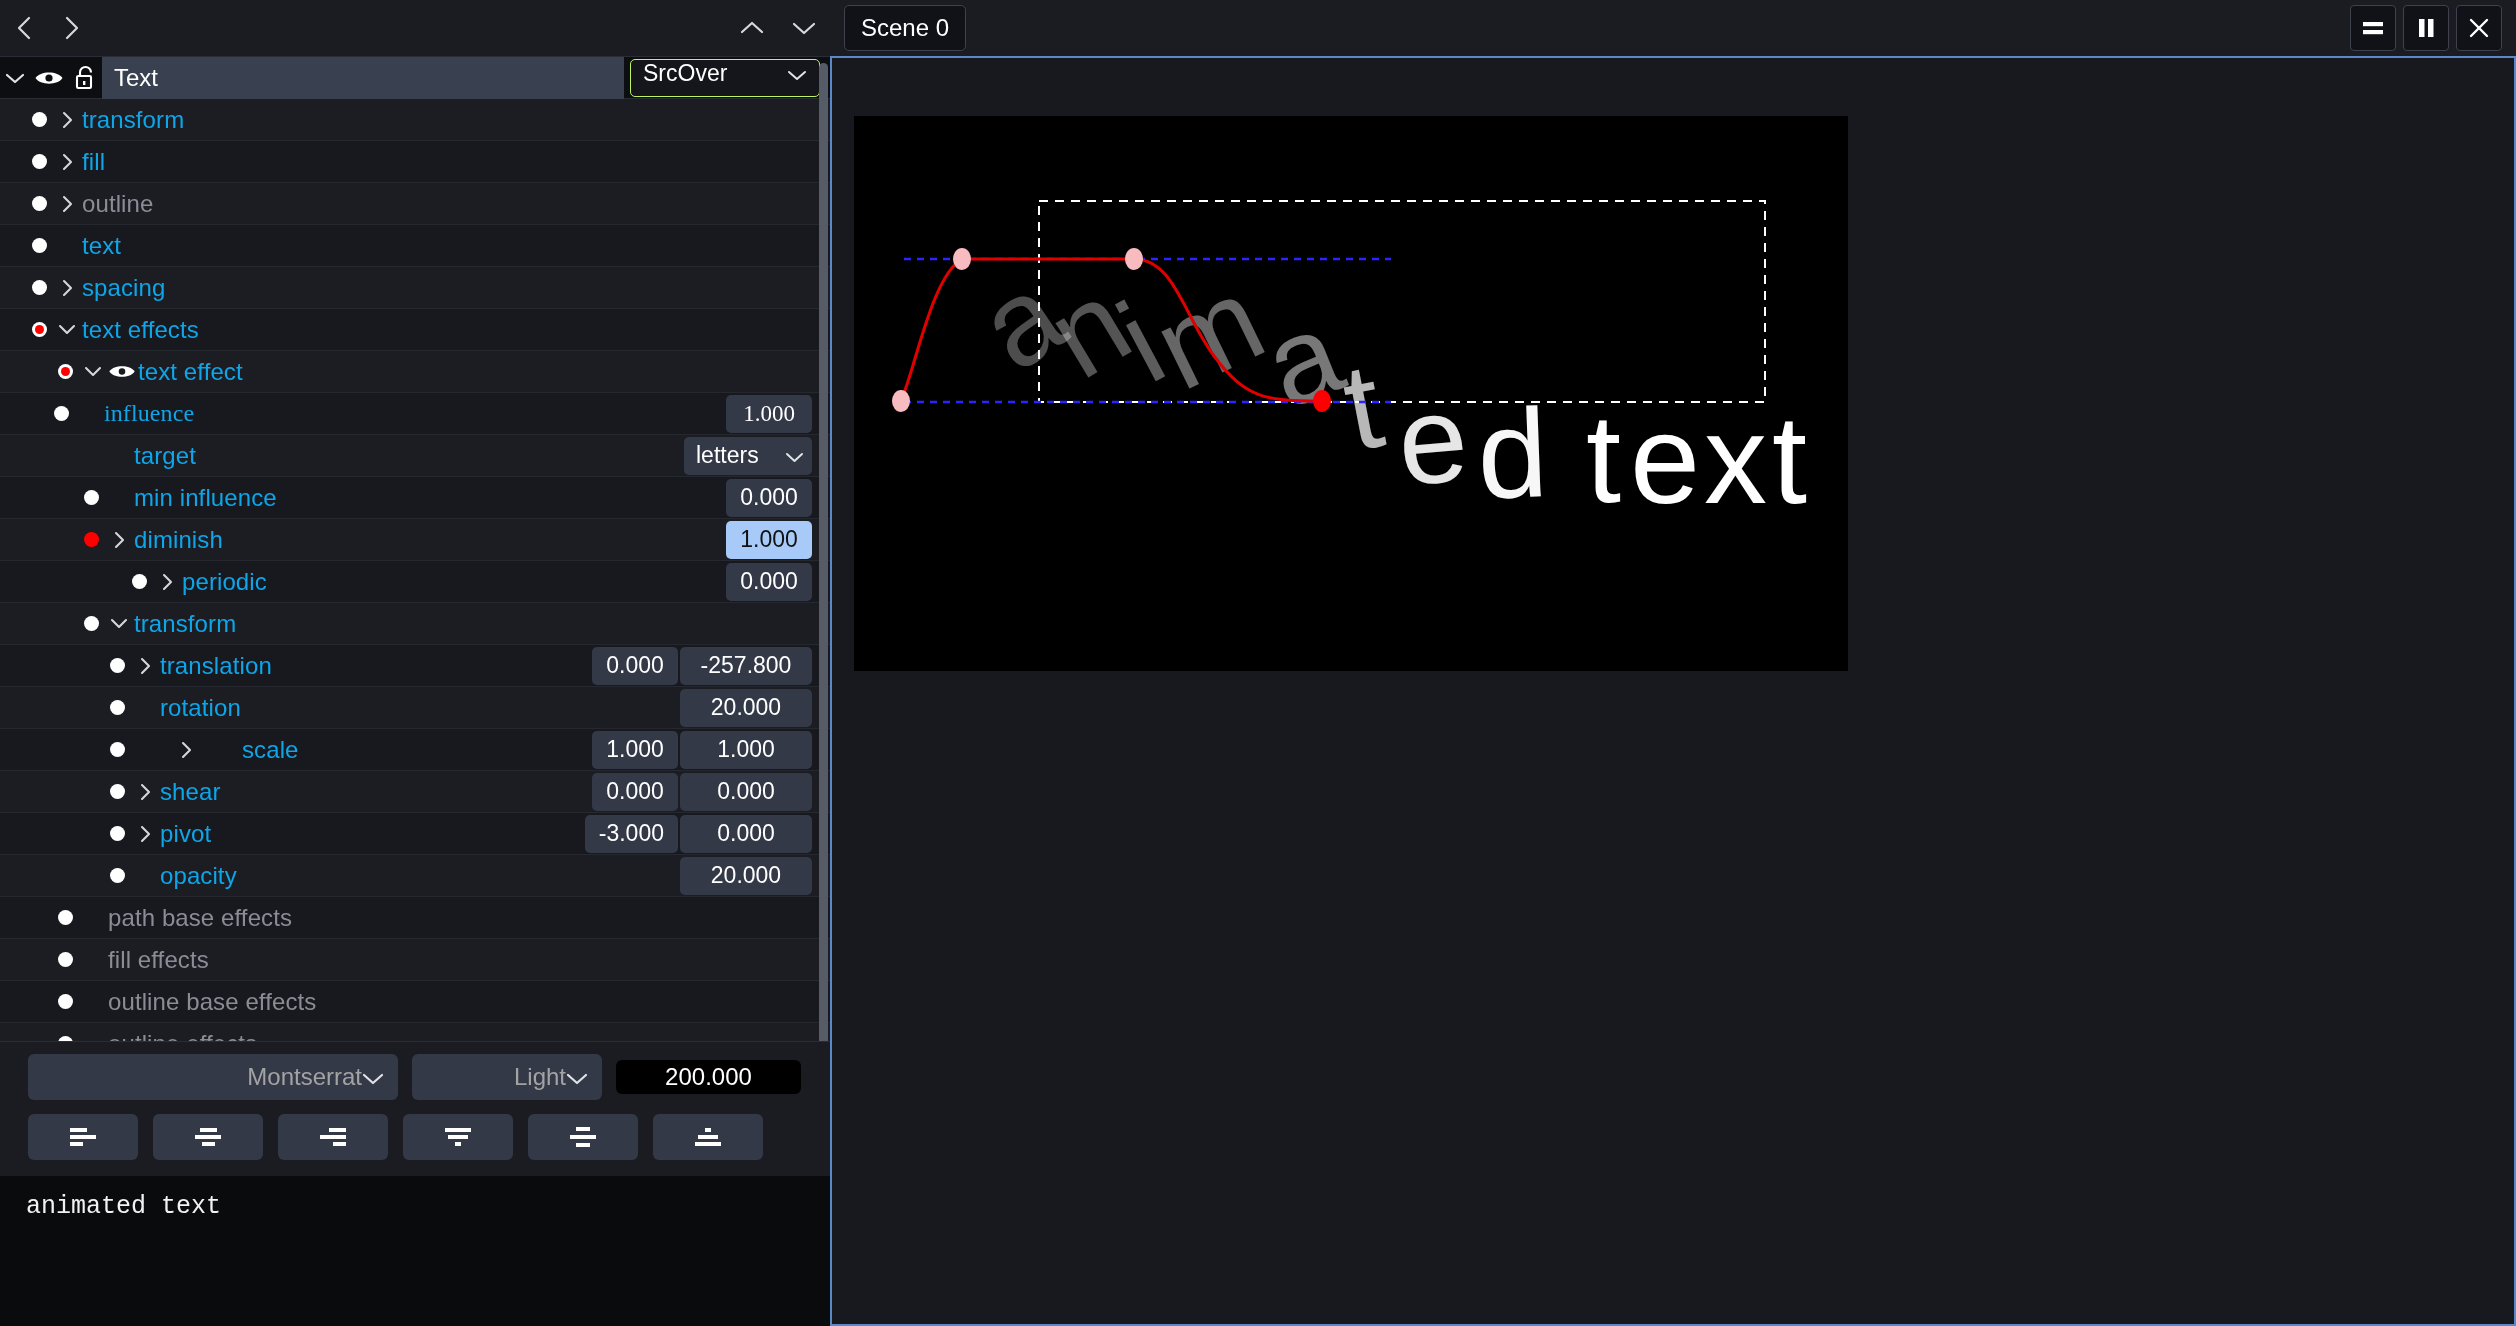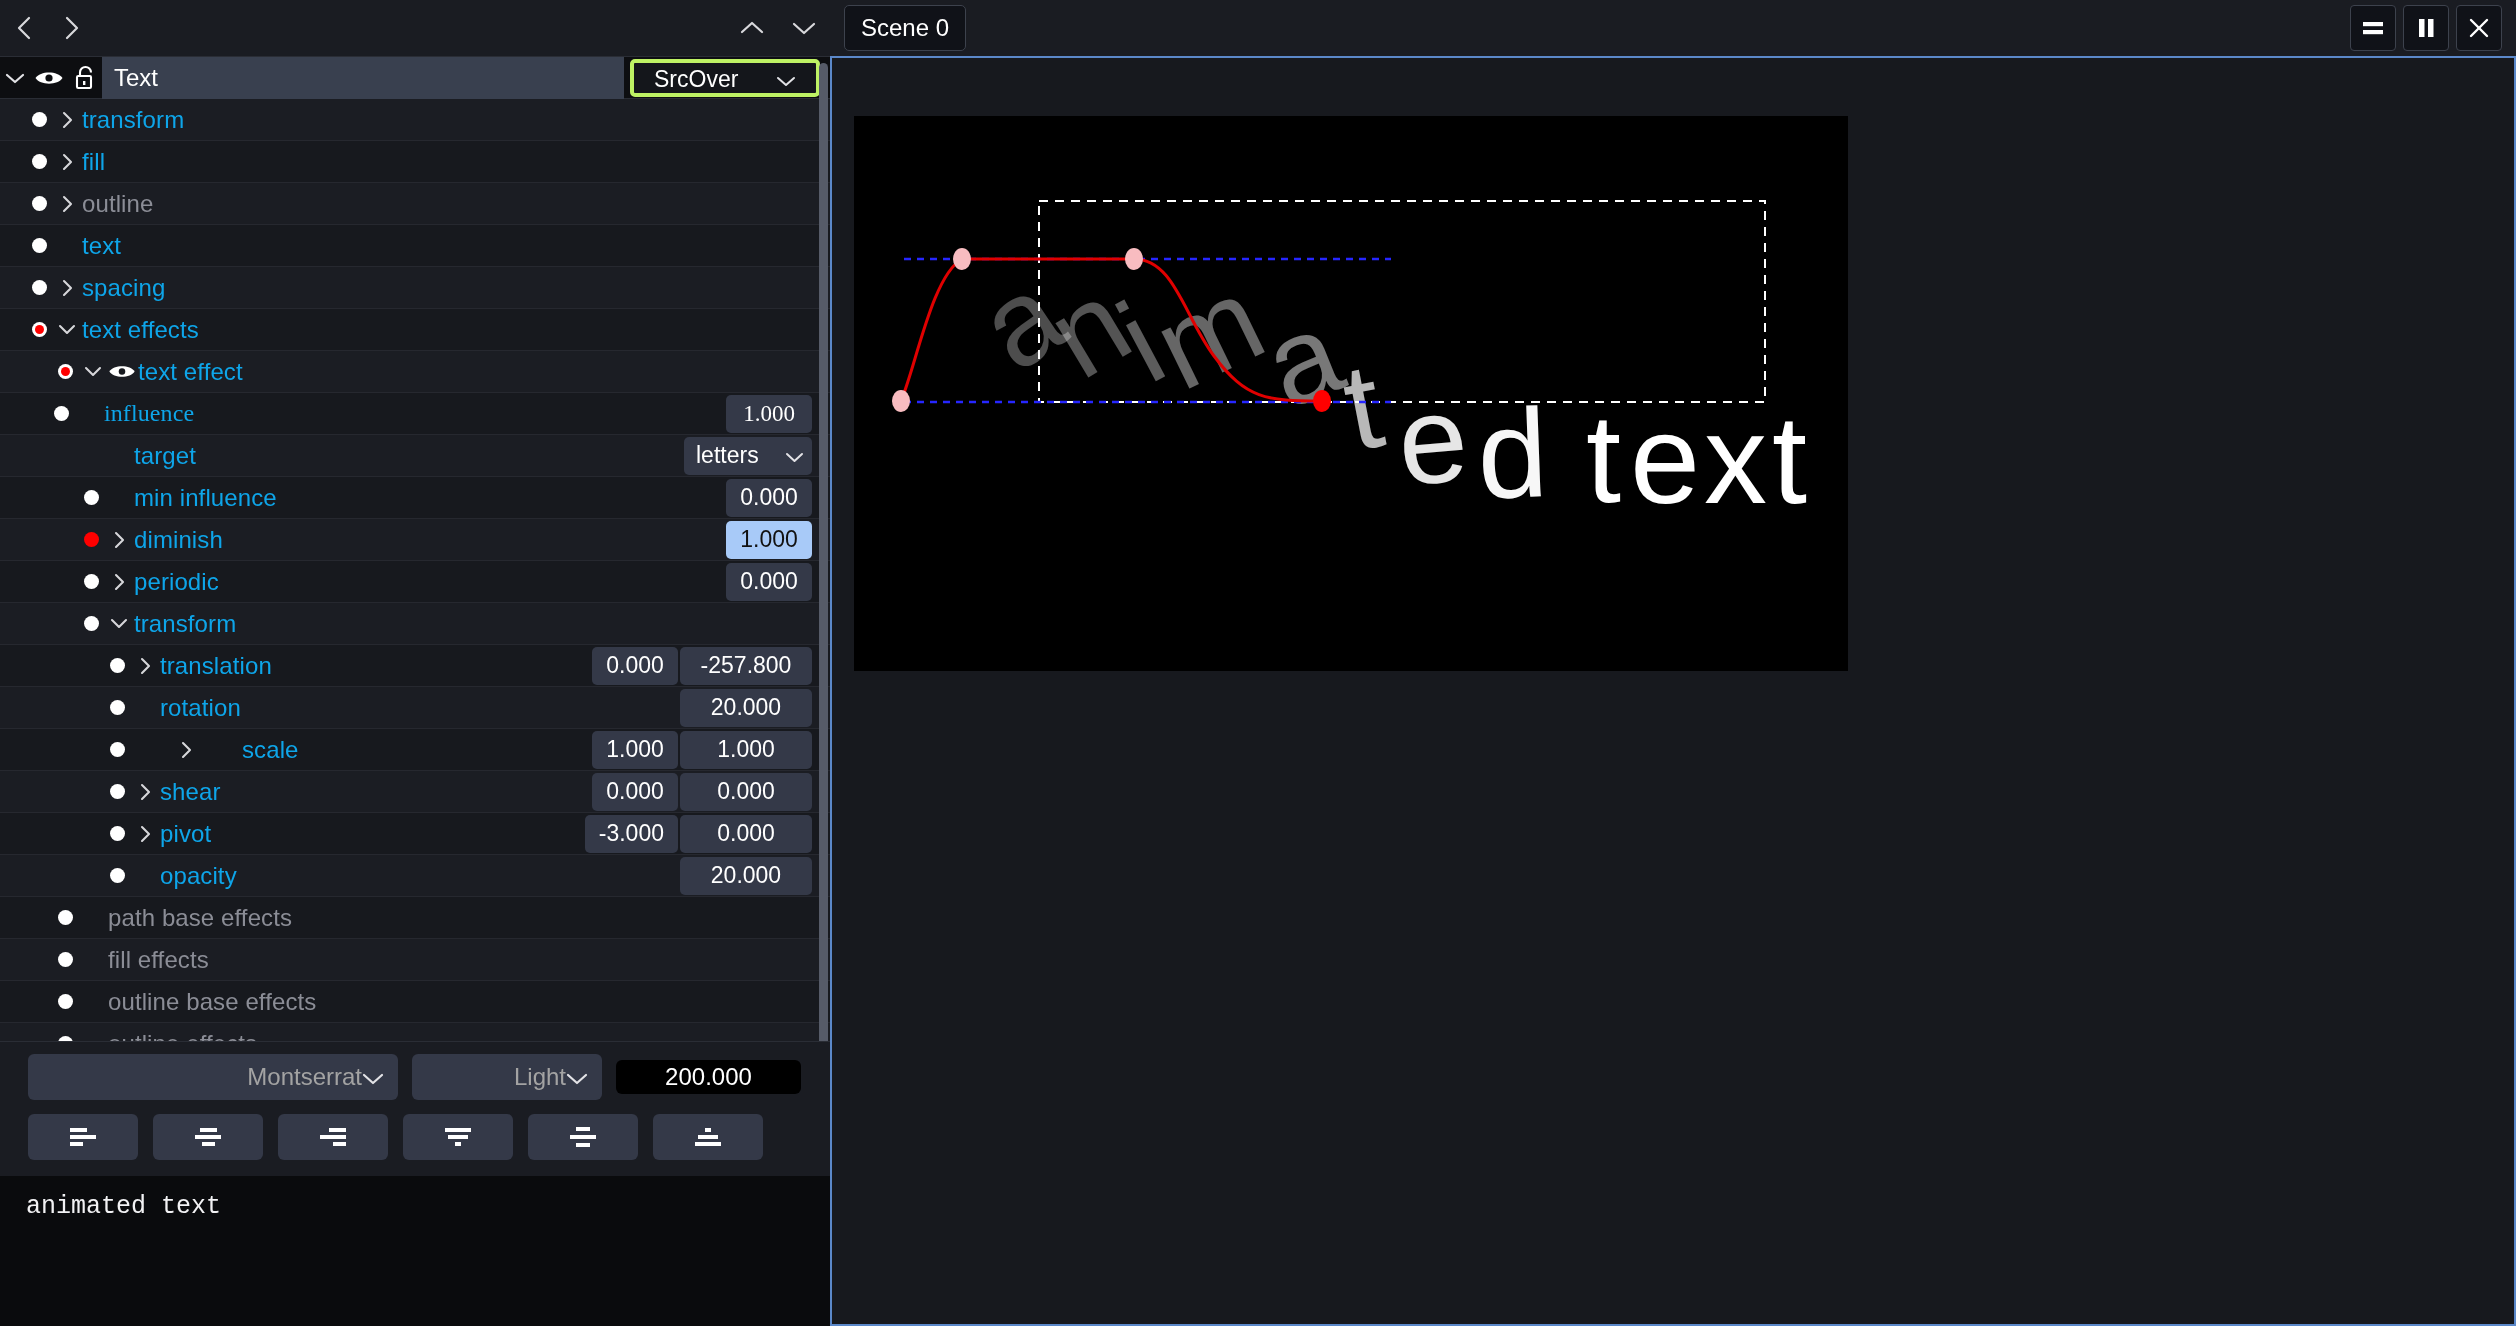--- a/index.html
+++ b/index.html
@@ -99,23 +99,23 @@
   .hdr-lock { width: 34px; display:flex; align-items:center; justify-content:center; }
   .name-field {
     flex: 1 1 auto; height: 42px;
     background: #39404f;
     display: flex; align-items: center;
     padding-left: 12px;
     font-size: 24px; color: #fff;
   }
   .blend-sel {
     width: 190px; height: 38px; margin-right: 10px; margin-left: 6px;
-    background: #14161b; border: 4px solid #bef264; border-radius: 5px;
-    display: flex; align-items: flex-end; justify-content: space-between;
-    padding: 0 20px; font-size: 23px; color: #fff;
+    background: #14161b; border: 1px solid #bef264; border-radius: 5px;
+    display: flex; align-items: flex-start; justify-content: space-between;
+    padding: 0 12px; font-size: 23px; color: #fff;
     flex: 0 0 190px;
   }
 
   
   .vals { display: flex; align-items: center; margin-left: auto; padding-right: 18px; flex: 0 0 auto;}
   .vbox {
     height: 38px; min-width: 86px;
     background: #343948; border-radius: 5px;
     display: flex; align-items: center; justify-content: center;
     font-size: 23px; color: #fff;
@@ -457,21 +457,21 @@
               </div>
               <div class="lbl-cell">
                 <span class="label">diminish</span>
               </div>
               <div class="vals">
                 <div class="vbox sel">1.000</div>
               </div>
             </div>
           </div>
           <div class="row r-alt">
-            <div class="gut" style="padding-left: 78px;">
+            <div class="gut" style="padding-left: 78px; margin-left: 48px;">
               <div class="dot-cell">
                 <div class="dot"></div>
               </div>
               <div class="tw">
                 <svg width="13" height="20" viewBox="0 0 13 20">
                   <polyline points="3,3 10,10 3,17" fill="none" stroke="#d6d6da" stroke-width="2.1" stroke-linecap="round" stroke-linejoin="round"></polyline>
                 </svg>
               </div>
               <div class="lbl-cell">
                 <span class="label">periodic</span>

